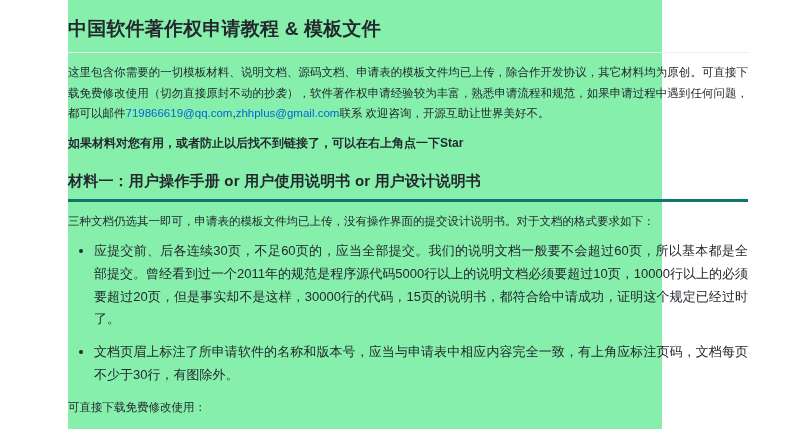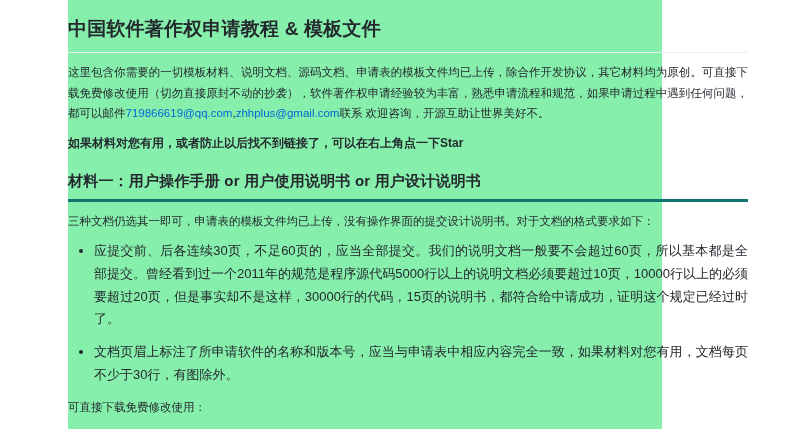--- a/index.html
+++ b/index.html
@@ -106,20 +106,20 @@
     <h1 class="doc-title">中国软件著作权申请教程 &amp; 模板文件</h1>
 
     <p class="para"><span>这里包含你需要的一切模板材料、说明文档、源码文档、申请表的模板文件均已上传，除合作开发协议，其它材料均为原创。可直接下载免费修改使用（切勿直接原封不动的抄袭），软件著作权申请经验较为丰富，熟悉申请流程和规范，如果申请过程中遇到任何问题，都可以邮件</span><a class="link" href="#">719866619@qq.com</a><span>,</span><a class="link" href="#">zhhplus@gmail.com</a><span>联系 欢迎咨询，开源互助让世界美好不。</span></p>
 
     <p class="strong-note">如果材料对您有用，或者防止以后找不到链接了，可以在右上角点一下Star</p>
 
     <h2 class="section-title">材料一：用户操作手册 or 用户使用说明书 or 用户设计说明书</h2>
     <p class="para">三种文档仍选其一即可，申请表的模板文件均已上传，没有操作界面的提交设计说明书。对于文档的格式要求如下：</p>
     <ul class="bullets">
       <li>应提交前、后各连续30页，不足60页的，应当全部提交。我们的说明文档一般要不会超过60页，所以基本都是全部提交。曾经看到过一个2011年的规范是程序源代码5000行以上的说明文档必须要超过10页，10000行以上的必须要超过20页，但是事实却不是这样，30000行的代码，15页的说明书，都符合给中请成功，证明这个规定已经过时了。</li>
-      <li>文档页眉上标注了所申请软件的名称和版本号，应当与申请表中相应内容完全一致，如果材料对您有用，文档每页不少于30行，有图除外。</li>
+      <li>文档页眉上标注了所申请软件的名称和版本号，应当与申请表中相应内容完全一致，有上角应标注页码，文档每页不少于30行，有图除外。</li>
     </ul>
 
     <p class="para">可直接下载免费修改使用：</p>
 
   </div>
   <div class="clip-bottom"></div>
 </div>
 
 </body></html>

